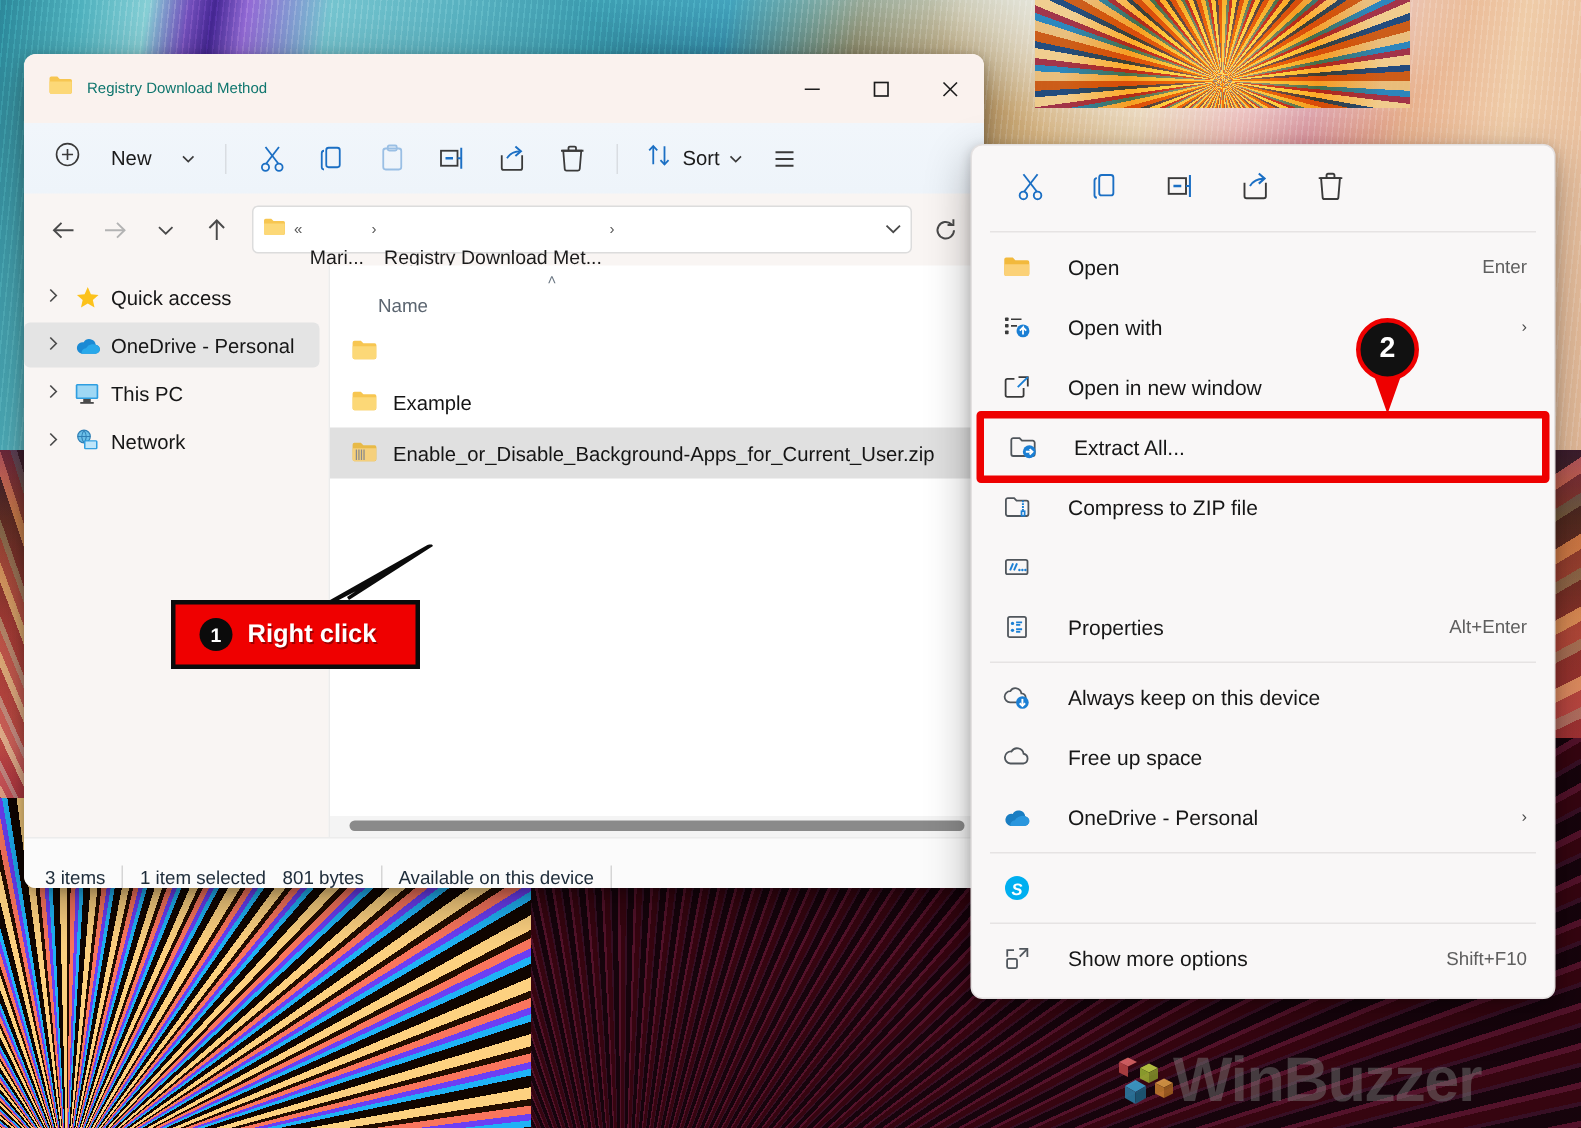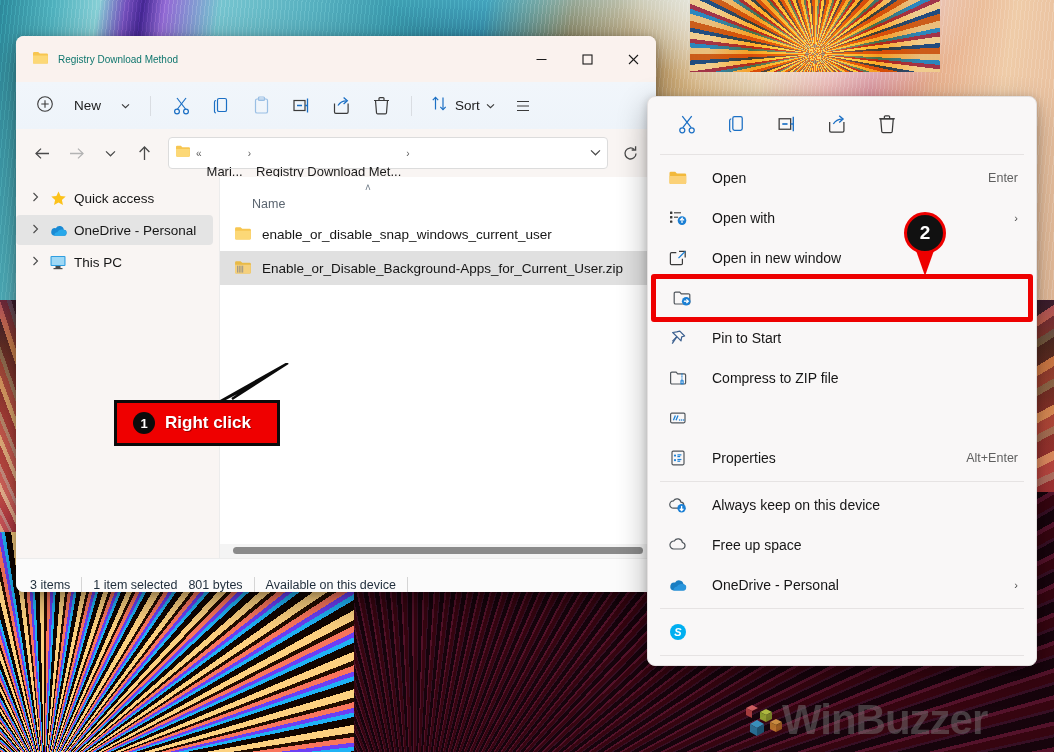--- a/index.html
+++ b/index.html
@@ -479,39 +479,64 @@
           <svg width="18" height="16" viewBox="0 0 18 16">
             <rect x="1.5" y="2" width="15" height="10" rx="1" fill="#2f9ee0"></rect>
             <rect x="2.6" y="3" width="12.8" height="8" fill="#9fd8f5"></rect>
             <rect x="6.5" y="12" width="5" height="2.4" fill="#4a4a4a"></rect>
             <rect x="4.5" y="14" width="9" height="1.2" fill="#4a4a4a"></rect>
           </svg>
         </span>
         <span>This PC</span>
       </div>
 
+      <div class="sb-item">
+        <span class="sb-chev">
+          <svg width="7" height="10" viewBox="0 0 7 10">
+              <polyline points="1.5,1 5.5,5 1.5,9" fill="none" stroke="#4a4a4a" stroke-width="1.1"></polyline>
+            </svg>
+        </span>
+        <span class="sb-ico">
+          <svg width="18" height="16" viewBox="0 0 18 16">
+            <circle cx="7" cy="5" r="4.2" fill="#6bbfe8"></circle>
+            <circle cx="7" cy="5" r="4.2" fill="none" stroke="#2f7fb5" stroke-width=".8"></circle>
+            <path d="M2.8 5h8.4M7 .8c1.8 2.6 1.8 5.8 0 8.4M7 .8c-1.8 2.6-1.8 5.8 0 8.4" stroke="#2f7fb5" fill="none" stroke-width=".7"></path>
+            <rect x="7" y="7.5" width="9" height="6" rx="1" fill="#2f9ee0"></rect>
+            <rect x="8" y="8.3" width="7" height="4.4" fill="#bfe6fa"></rect>
+          </svg>
+        </span>
+        <span>Network</span>
+      </div>
     </div>
 
     <div class="filepane">
       <div class="colhdr">
         <span class="cname">Name</span>
         <span class="sortcaret">˄</span>
       </div>
 
       <div class="filelist">
         <div class="frow">
           <span>
             <svg width="18" height="16" viewBox="0 0 17 15">
               <path d="M1 3.2a1.2 1.2 0 0 1 1.2-1.2h4l1.6 1.6h7a1.2 1.2 0 0 1 1.2 1.2v7.6a1.2 1.2 0 0 1-1.2 1.2H2.2A1.2 1.2 0 0 1 1 12.4z" fill="#f7c651"></path>
               <path d="M1 5.4h14.8v7a1.2 1.2 0 0 1-1.2 1.2H2.2A1.2 1.2 0 0 1 1 12.4z" fill="#fcd877"></path>
             </svg>
           </span>
-          <span>enable_or_disable_snap_windows_current_user</span>
         </div>
 
+        <div class="frow">
+          <span>
+            <svg width="18" height="16" viewBox="0 0 17 15">
+              <path d="M1 3.2a1.2 1.2 0 0 1 1.2-1.2h4l1.6 1.6h7a1.2 1.2 0 0 1 1.2 1.2v7.6a1.2 1.2 0 0 1-1.2 1.2H2.2A1.2 1.2 0 0 1 1 12.4z" fill="#f7c651"></path>
+              <path d="M1 5.4h14.8v7a1.2 1.2 0 0 1-1.2 1.2H2.2A1.2 1.2 0 0 1 1 12.4z" fill="#fcd877"></path>
+            </svg>
+          </span>
+          <span>Example</span>
+        </div>
 
         <div class="frow sel">
           <span>
             <svg width="18" height="16" viewBox="0 0 17 15">
               <path d="M1 3.2a1.2 1.2 0 0 1 1.2-1.2h4l1.6 1.6h7a1.2 1.2 0 0 1 1.2 1.2v7.6a1.2 1.2 0 0 1-1.2 1.2H2.2A1.2 1.2 0 0 1 1 12.4z" fill="#e8ba47"></path>
               <path d="M1 5.4h14.8v7a1.2 1.2 0 0 1-1.2 1.2H2.2A1.2 1.2 0 0 1 1 12.4z" fill="#f5d07c"></path>
               <g stroke="#8a8a8a" stroke-width=".8">
                 <line x1="3.4" y1="6.3" x2="3.4" y2="12.8"></line>
                   <line x1="5" y1="6.3" x2="5" y2="12.8"></line>
                 <line x1="6.6" y1="6.3" x2="6.6" y2="12.8"></line>
@@ -642,31 +667,23 @@
       <div class="bulb">2</div>
     </div>
     <span class="ico">
       <svg width="20" height="18" viewBox="0 0 20 18">
         <path d="M2.2 4.4A1.3 1.3 0 0 1 3.5 3.1h4.2l1.6 1.7h7.2A1.3 1.3 0 0 1 17.8 6.1v7.6a1.3 1.3 0 0 1-1.3 1.3H3.5a1.3 1.3 0 0 1-1.3-1.3z" fill="none" stroke="#50565c" stroke-width="1.2"></path>
         <circle cx="14.2" cy="12.2" r="4.3" fill="#1b7fd4"></circle>
         <line x1="11.9" y1="12.2" x2="16" y2="12.2" stroke="#fff" stroke-width="1.3"></line>
         <polyline points="14.4,10.4 16.3,12.2 14.4,14" fill="none" stroke="#fff" stroke-width="1.3"></polyline>
       </svg>
     </span>
-  </div>
-
-  <div class="ctx-item">
-    <span class="ico">
-      <svg width="20" height="18" viewBox="0 0 20 18">
-        <path d="M11.8 2.2L16.6 7l-2.9.8-.7 4-4.1-4.2-4.2 4.2 4.2-4.2L4.7 3.5l4-.6z" fill="none" stroke="#3a5f8f" stroke-width="1.2" stroke-linejoin="round"></path>
-        <line x1="8.9" y1="7.6" x2="4.2" y2="14.6" stroke="#3a5f8f" stroke-width="1.2"></line>
-      </svg>
-    </span>
-    <span class="lbl">Pin to Start</span>
-  </div>
+    <span class="lbl">Extract All...</span>
+  </div>
+
 
   <div class="ctx-item">
     <span class="ico">
       <svg width="20" height="18" viewBox="0 0 20 18">
         <path d="M2.6 4.4A1.3 1.3 0 0 1 3.9 3.1h4.2l1.6 1.7h6.6a1.3 1.3 0 0 1 1.3 1.3v7.6a1.3 1.3 0 0 1-1.3 1.3H3.9a1.3 1.3 0 0 1-1.3-1.3z" fill="none" stroke="#50565c" stroke-width="1.2"></path>
         <g stroke="#1b7fd4" stroke-width="1.2">
           <line x1="13.3" y1="5.2" x2="14.6" y2="5.2"></line>
           <line x1="13.3" y1="7.1" x2="14.6" y2="7.1"></line>
           <line x1="13.3" y1="9" x2="14.6" y2="9"></line>
           <line x1="13.3" y1="10.9" x2="14.6" y2="10.9"></line>
@@ -754,20 +771,32 @@
     <span class="ico">
       <svg width="20" height="20" viewBox="0 0 20 20">
         <circle cx="10" cy="10" r="8" fill="#00aff0"></circle>
         <text x="10" y="14.4" font-family="Liberation Sans, sans-serif" font-size="11" font-style="italic" font-weight="bold" fill="#fff" text-anchor="middle">S</text>
       </svg>
     </span>
   </div>
 
   <div class="ctx-div"></div>
 
+  <div class="ctx-item">
+    <span class="ico">
+      <svg width="20" height="18" viewBox="0 0 20 18">
+        <path d="M11.5 2.6h5.4v5.4" fill="none" stroke="#50565c" stroke-width="1.2"></path>
+        <line x1="16.9" y1="2.6" x2="11.8" y2="7.7" stroke="#50565c" stroke-width="1.2"></line>
+        <path d="M8 3.4H3.5v4.4" fill="none" stroke="#50565c" stroke-width="1.2"></path>
+        <rect x="3.4" y="9.2" width="6.6" height="6.2" rx="1" fill="none" stroke="#50565c" stroke-width="1.2"></rect>
+      </svg>
+    </span>
+    <span class="lbl">Show more options</span>
+    <span class="acc">Shift+F10</span>
+  </div>
 </div>
 
 <svg id="wm-logo" viewBox="0 0 46 42">
   <g opacity="0.85">
     <polygon points="6,24 13,20 20,24 13,28" fill="#3aa8d8"></polygon>
     <polygon points="6,24 13,28 13,36 6,32" fill="#2b7fa8"></polygon>
     <polygon points="20,24 13,28 13,36 20,32" fill="#1d5f80"></polygon>
     <polygon points="16,12 22,9 28,12 22,15" fill="#c9d94a"></polygon>
     <polygon points="16,12 22,15 22,22 16,19" fill="#9cb232"></polygon>
     <polygon points="28,12 22,15 22,22 28,19" fill="#7f9128"></polygon>

